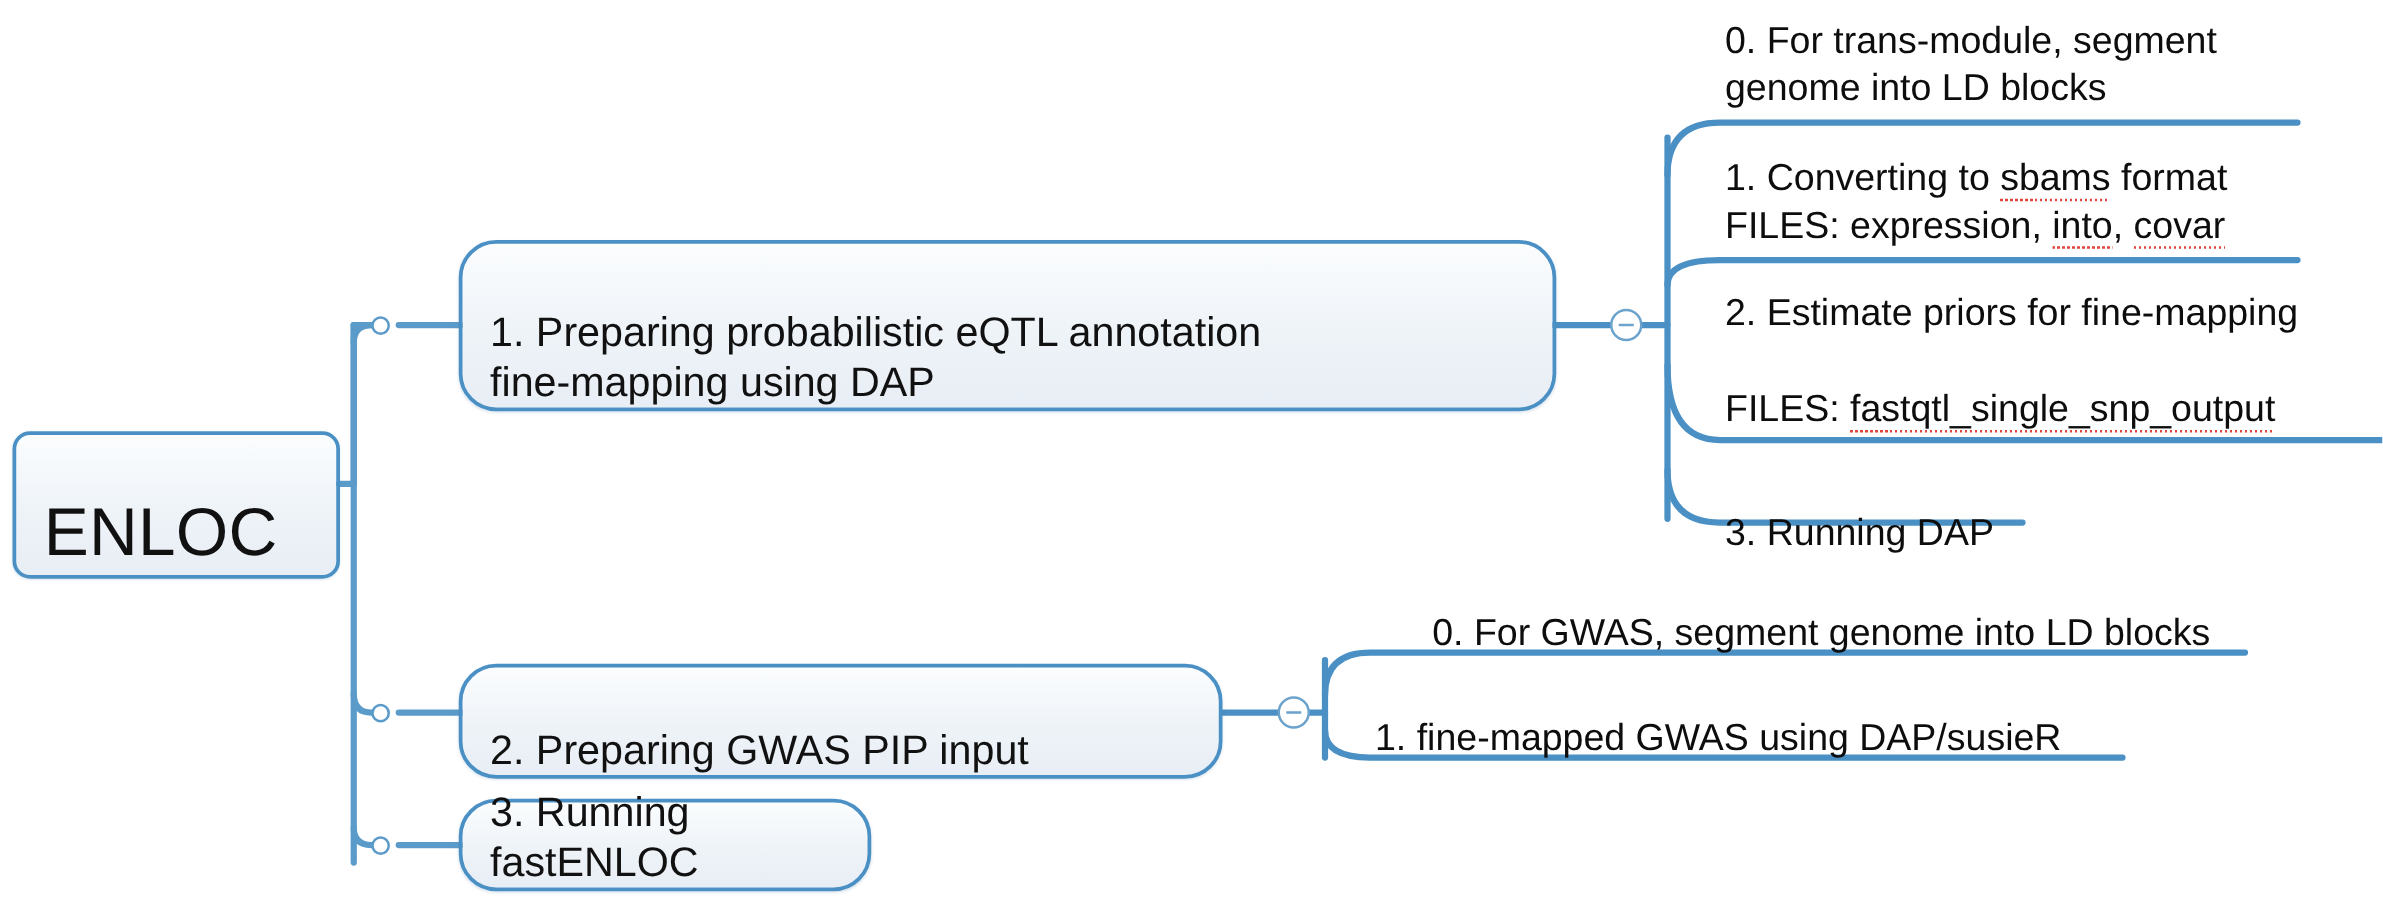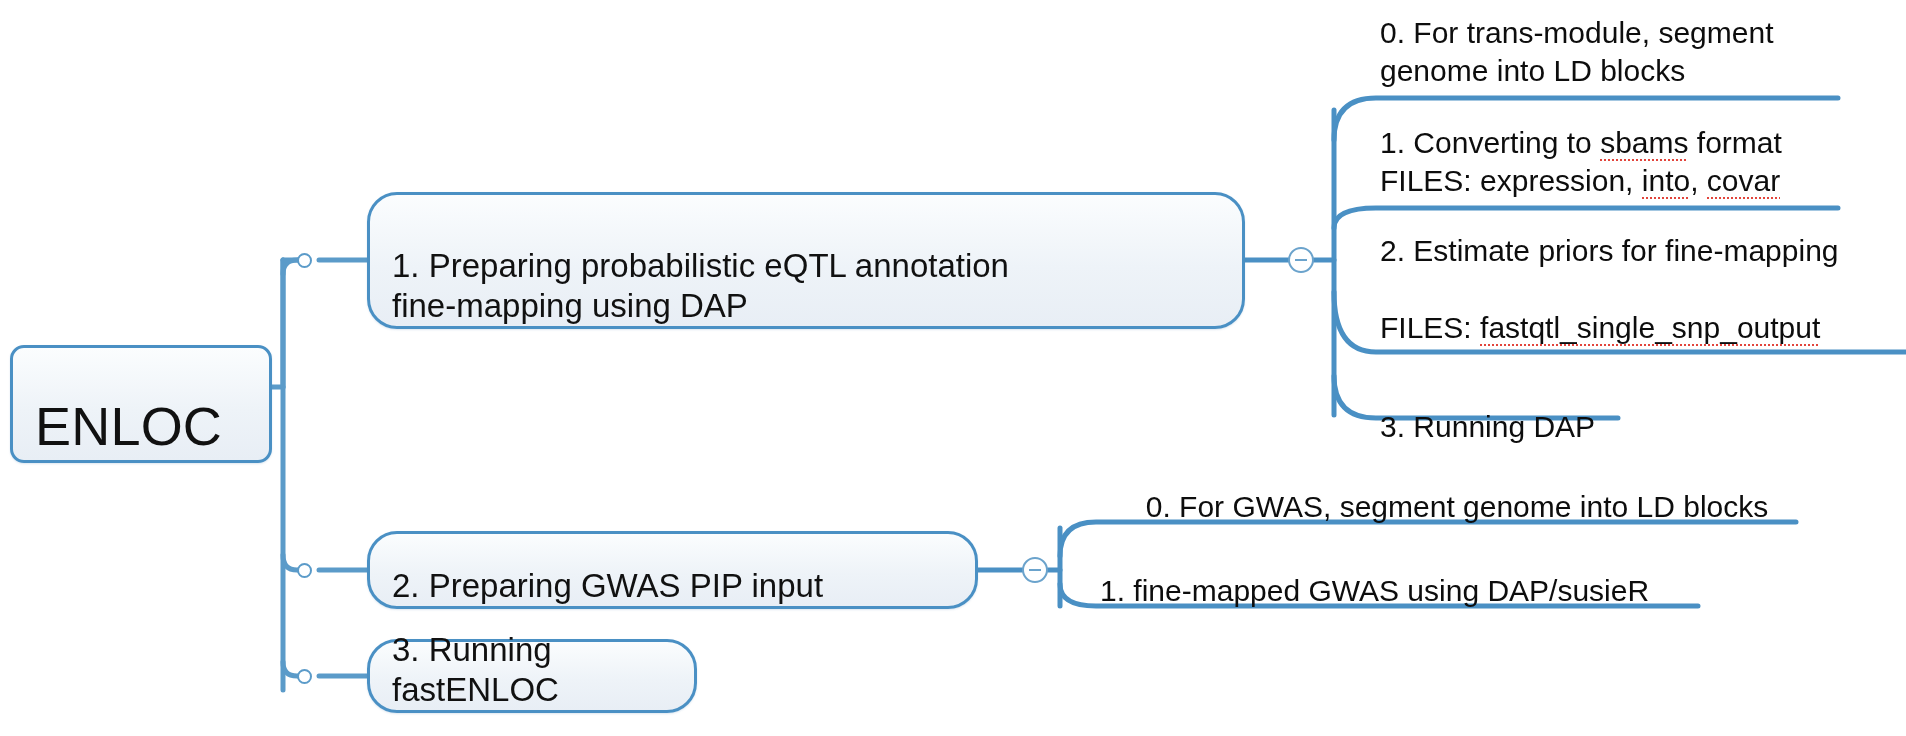--- a/index.html
+++ b/index.html
@@ -163,21 +163,21 @@
   <div class="collapse" style="left:1288px; top:247px;"></div>
 
   <div class="leaf" style="left:1376px; top:14px; width:520px;"><span>0. For trans-module, segment</span><br><span>genome into LD blocks</span></div>
 
   <div class="leaf" style="left:1376px; top:124px; width:520px;"><span>1. Converting to <span class="sp">sbams</span> format</span><br><span>FILES: expression, <span class="sp">into</span>, <span class="sp">covar</span></span></div>
 
   <div class="leaf" style="left:1376px; top:232px; width:540px;"><span>2. Estimate priors for fine-mapping</span><br><br><span>FILES: <span class="sp">fastqtl_single_snp_output</span></span></div>
 
   <div class="leaf" style="left:1376px; top:367px; width:400px;margin-top:41px;"><span>3. Running DAP</span></div>
 
-  <div class="node level1" style="left:367px; top:531px; width:611px; height:78px;">
+  <div class="node level1" style="left:367px; top:531px; width:611px; height:92px;">
     <span>2. Preparing GWAS PIP input</span>
   </div>
   <div class="collapse" style="left:1022px; top:557px;"></div>
 
   <div class="leaf" style="left:1096px; top:488px; width:720px;text-align:center;"><span>0. For GWAS, segment genome into LD blocks</span></div>
 
   <div class="leaf" style="left:1096px; top:572px; width:720px;"><span>1. fine-mapped GWAS using DAP/susieR</span></div>
 
   <div class="node level1" style="left:367px; top:639px; width:330px; height:74px;">
     <span>3. Running fastENLOC</span>

